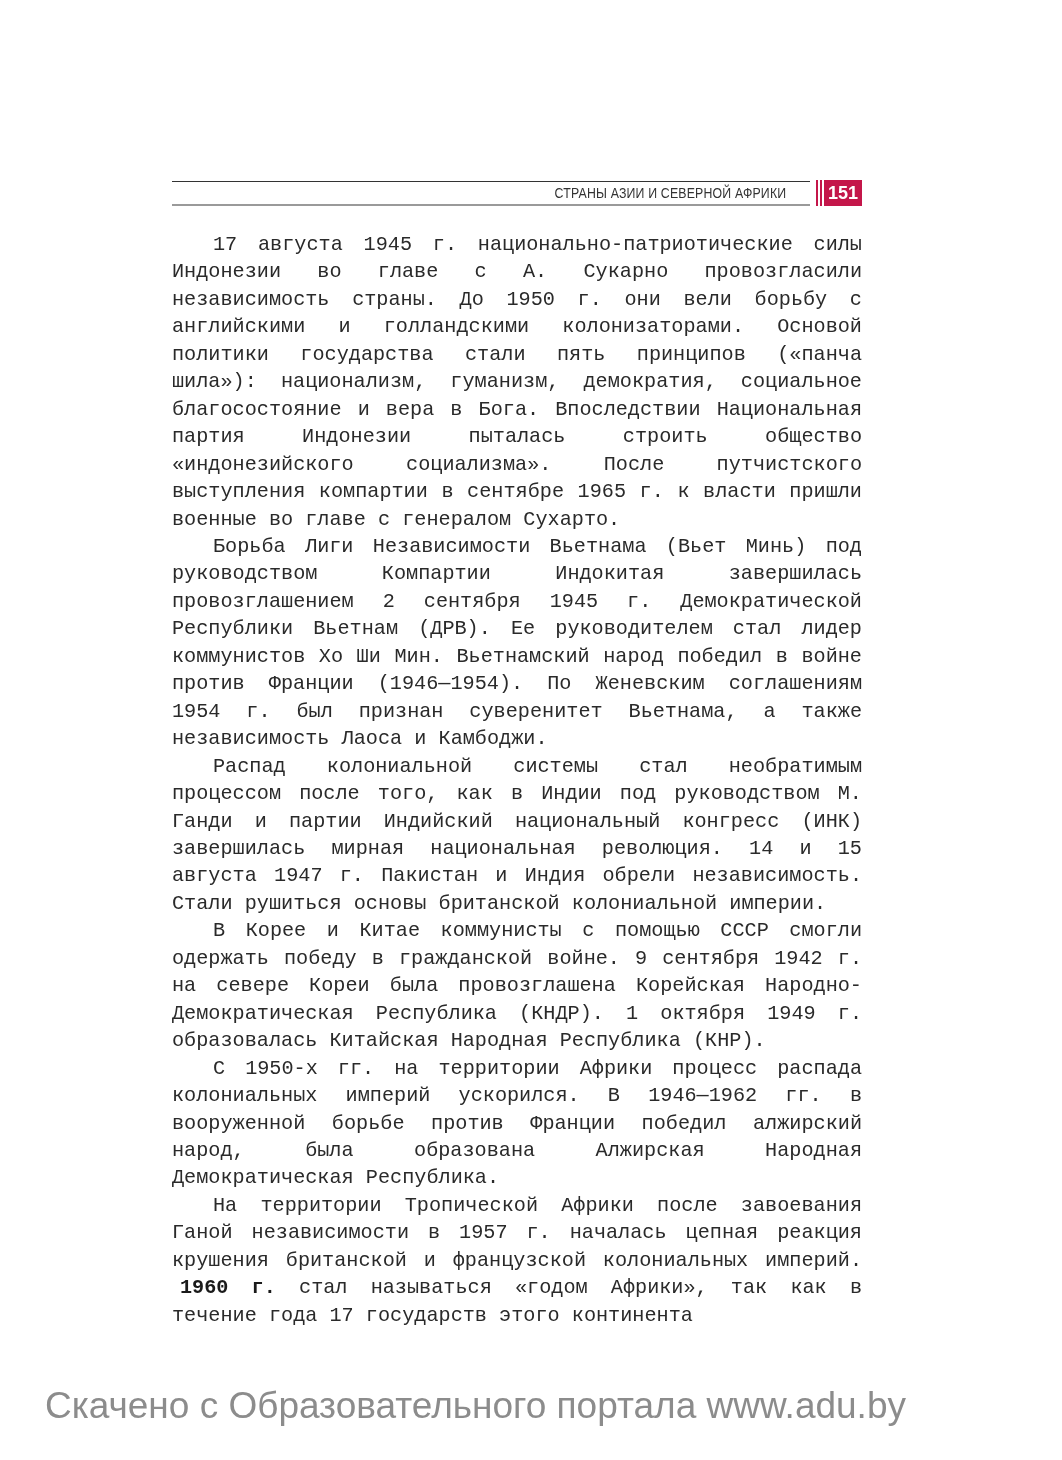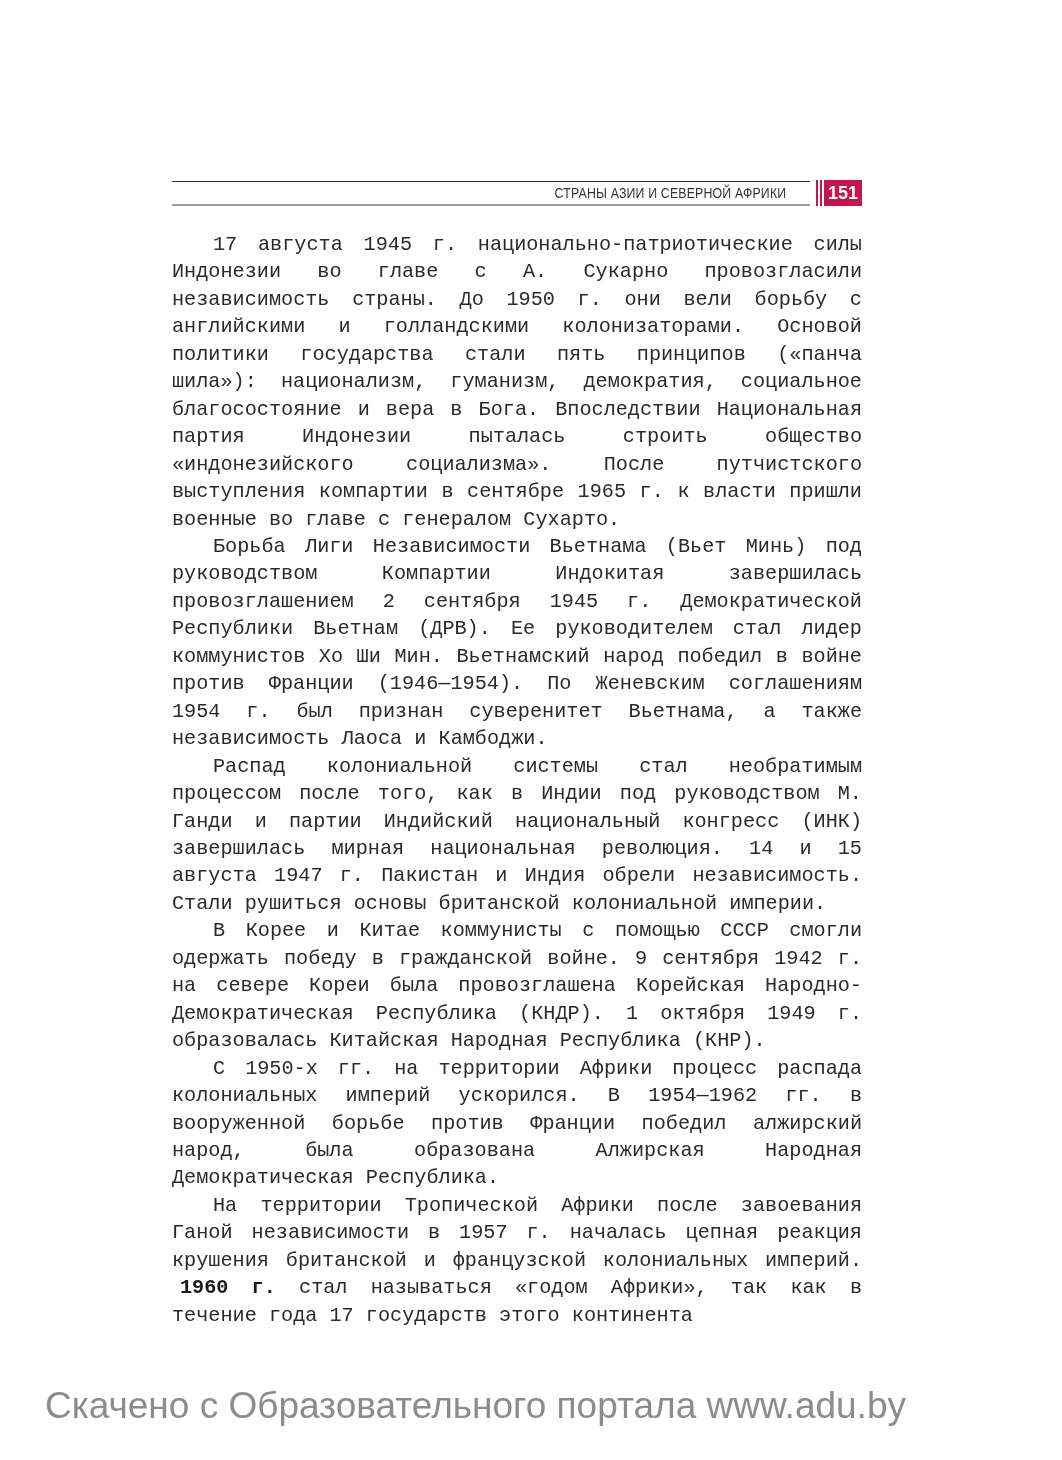--- a/index.html
+++ b/index.html
@@ -58,17 +58,17 @@
   <div class="running-title">СТРАНЫ АЗИИ И СЕВЕРНОЙ АФРИКИ</div>
   <div class="bars"></div>
   <div class="page-num">151</div>
 </div>
 
 <div class="body-text">
   <p class="indent">17 августа 1945 г. национально-патриотические силы Индонезии во главе с А. Сукарно провозгласили независимость страны. До 1950 г. они вели борьбу с английскими и голландскими колонизаторами. Основой политики государства стали пять принципов («панча шила»): национализм, гуманизм, демократия, социальное благосостояние и вера в Бога. Впоследствии Национальная партия Индонезии пыталась строить общество «индонезийского социализма». После путчистского выступления компартии в сентябре 1965 г. к власти пришли военные во главе с генералом Сухарто.</p>
   <p class="indent">Борьба Лиги Независимости Вьетнама (Вьет Минь) под руководством Компартии Индокитая завершилась провозглашением 2 сентября 1945 г. Демократической Республики Вьетнам (ДРВ). Ее руководителем стал лидер коммунистов Хо Ши Мин. Вьетнамский народ победил в войне против Франции (1946—1954). По Женевским соглашениям 1954 г. был признан суверенитет Вьетнама, а также независимость Лаоса и Камбоджи.</p>
   <p class="indent">Распад колониальной системы стал необратимым процессом после того, как в Индии под руководством М. Ганди и партии Индийский национальный конгресс (ИНК) завершилась мирная национальная революция. 14 и 15 августа 1947 г. Пакистан и Индия обрели независимость. Стали рушиться основы британской колониальной империи.</p>
   <p class="indent">В Корее и Китае коммунисты с помощью СССР смогли одержать победу в гражданской войне. 9 сентября 1942 г. на севере Кореи была провозглашена Корейская Народно-Демократическая Республика (КНДР). 1 октября 1949 г. образовалась Китайская Народная Республика (КНР).</p>
-  <p class="indent">С 1950-х гг. на территории Африки процесс распада колониальных империй ускорился. В 1954—1962 гг. в вооруженной борьбе против Франции победил алжирский народ, была образована Алжирская Народная Демократическая Республика.</p>
+  <p class="indent">С 1950-х гг. на территории Африки процесс распада колониальных империй ускорился. В 1946—1962 гг. в вооруженной борьбе против Франции победил алжирский народ, была образована Алжирская Народная Демократическая Республика.</p>
   <p class="indent"><span>На территории Тропической Африки после завоевания Ганой независимости в 1957 г. началась цепная реакция крушения британской и французской колониальных империй. </span><b>1960 г.</b><span> стал называться «годом Африки», так как в течение года 17 государств этого континента</span></p>
 </div>
 
 <div class="watermark">Скачено с Образовательного портала www.adu.by</div>
 
 </body></html>

